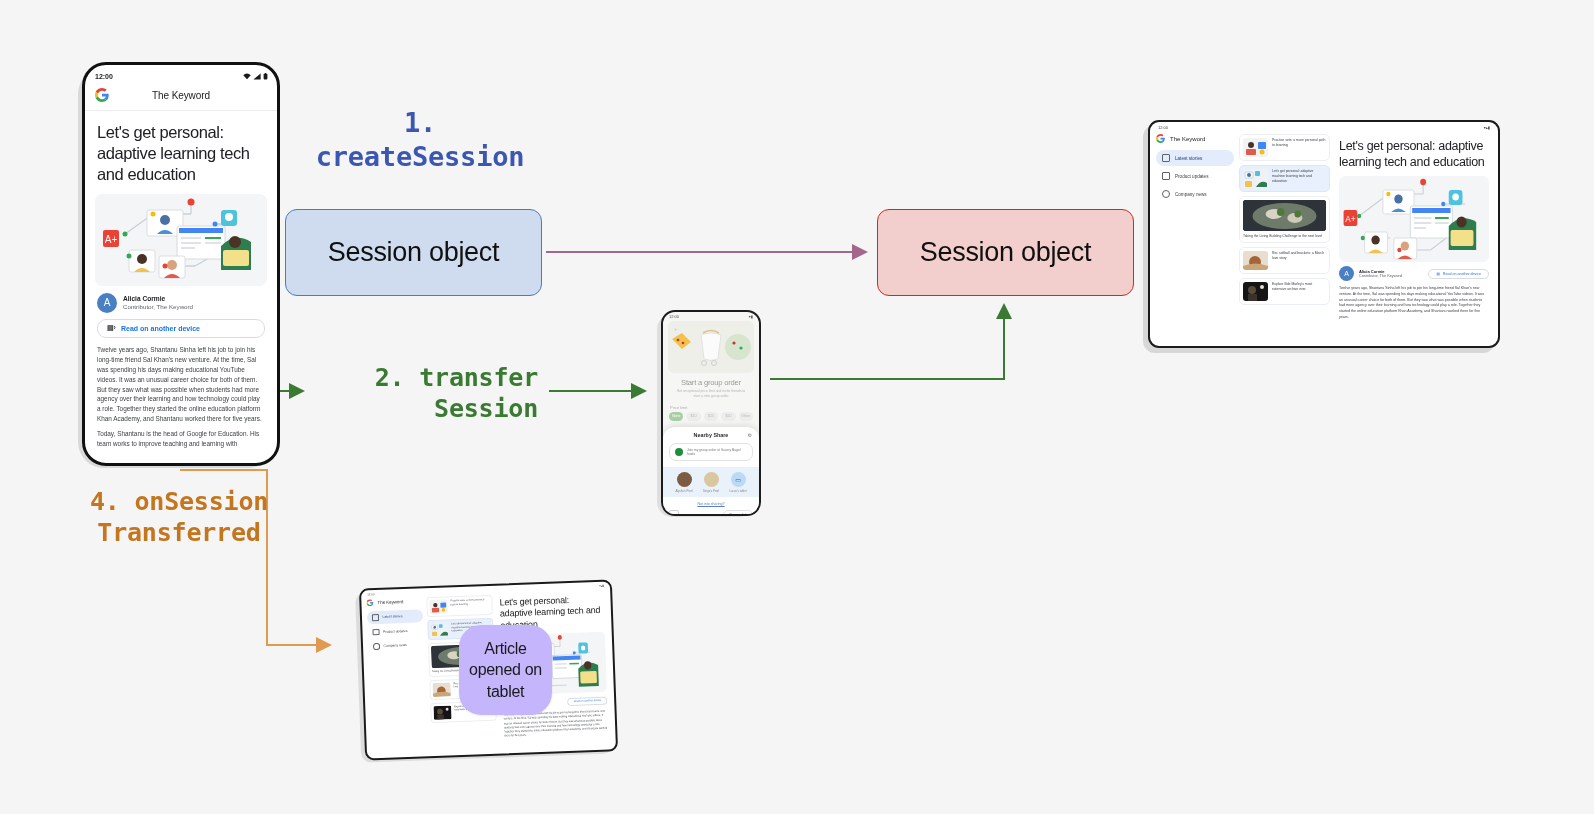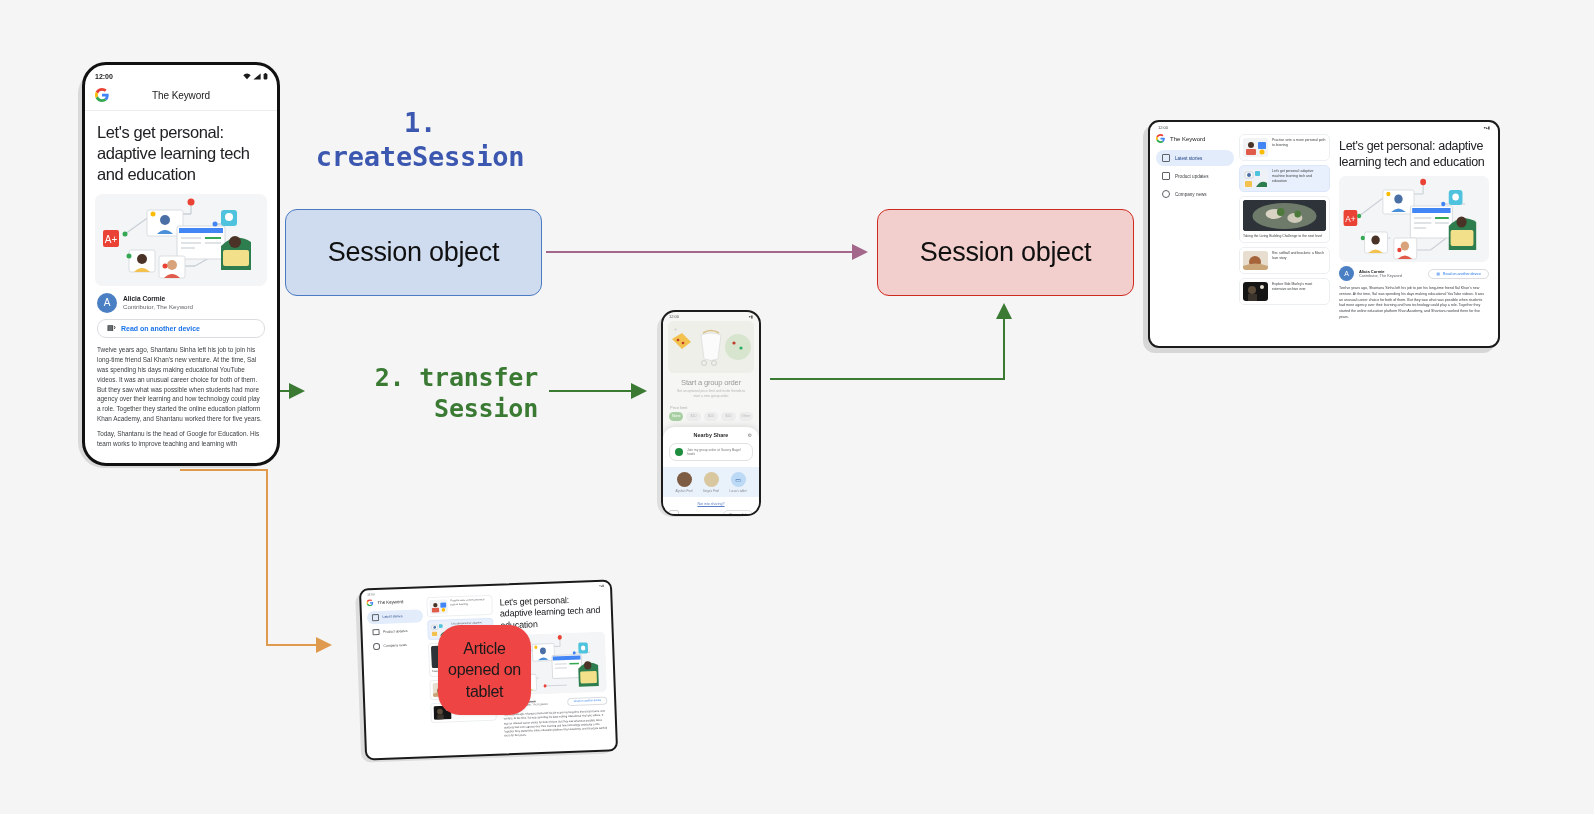--- a/index.html
+++ b/index.html
@@ -186,22 +186,22 @@
   .bt-article { flex:1;padding:6px 7px 0 5px;}
   .bt-headline { font-size:9px;line-height:1.27;color:#202124;letter-spacing:-0.2px;}
   .bt-hero { height:60px;margin:4px 0 3px 0;background:#f4f5f6;border-radius:5px;position:relative;overflow:hidden;}
   .bt-byline { display:flex;align-items:center;gap:4px;}
   .bt-av { width:11px;height:11px;border-radius:50%;background:#4b7fc4;color:#fff;font-size:5px;display:flex;align-items:center;justify-content:center;}
   .bt-chip { margin-left:auto;border:0.7px solid #dadce0;border-radius:6px;padding:1.5px 5px;font-size:2.6px;color:#1a73e8;}
   .bt-body { font-size:2.6px;line-height:1.6;color:#3c4043;margin-top:4px;}
 
   
   #callout {
-    position:absolute; left:438px; top:625px; width:93px; height:90px;
-    background:#ef4444; border-radius:22px;
+    position:absolute; left:459px; top:625px; width:93px; height:90px;
+    background:#c4b5fd; border-radius:22px;
     display:flex; align-items:center; justify-content:center; text-align:center;
     font-size:16px; line-height:1.35; color:#1a1a1a; letter-spacing:-0.3px;
     box-shadow: 0 1px 3px rgba(0,0,0,.07);
   }
 </style>
 </head>
 <body>
 
 <div class="stage">
 
@@ -237,20 +237,22 @@
     </g>
   </svg>
 
   <div class="step-label" id="label-create">1.
 createSession</div>
 
 
   <div class="step-label" id="label-transfer">2. transfer
 Session</div>
 
+  <div class="step-label" id="label-ontransfer">4. onSession
+Transferred</div>
 
 
   <div class="session-box" id="session-box-source">Session object</div>
 
   <div class="session-box" id="session-box-target">Session object</div>
 
   <div id="phone-source">
     <div class="phone-shadow"></div>
     <div class="phone-body">
 

